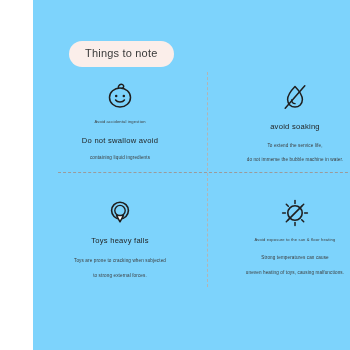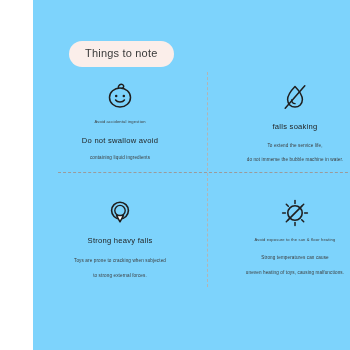--- a/index.html
+++ b/index.html
@@ -153,34 +153,34 @@
 
     <div class="cell tr">
       <span class="icon">
         <svg width="30" height="30" viewBox="0 0 30 30">
           <path d="M15 4.5 C15 4.5 22.4 12.2 22.4 17.6 C22.4 21.8 19.1 25.1 15 25.1
                    C10.9 25.1 7.6 21.8 7.6 17.6 C7.6 12.2 15 4.5 15 4.5 Z" fill="none" stroke="#1f1f1f" stroke-width="1.5" stroke-linejoin="round"></path>
           <path d="M11.6 17.8 C11.6 20.0 13.2 21.6 15.1 21.7" fill="none" stroke="#1f1f1f" stroke-width="1.3" stroke-linecap="round"></path>
           <line x1="5.2" y1="26.2" x2="24.8" y2="3.8" stroke="#1f1f1f" stroke-width="1.5" stroke-linecap="round"></line>
         </svg>
       </span>
-      <div class="cap-heading">falls soaking</div>
+      <div class="cap-heading">avoid soaking</div>
       <div class="cap-body l1">To extend the service life,</div>
       <div class="cap-body l2">do not immerse the bubble machine in water.</div>
     </div>
 
     <div class="cell bl">
       <span class="icon">
         <svg width="30" height="28" viewBox="0 0 30 28">
           <circle cx="15" cy="12.6" r="8.4" fill="none" stroke="#1f1f1f" stroke-width="1.6"></circle>
           <circle cx="15" cy="12.6" r="5.2" fill="none" stroke="#1f1f1f" stroke-width="1.4"></circle>
           <path d="M11.6 17.6 L15 23.8 L18.4 17.6 Z" fill="#ffffff" stroke="#1f1f1f" stroke-width="1.5" stroke-linejoin="round"></path>
         </svg>
       </span>
-      <div class="cap-heading">Strong heavy falls</div>
+      <div class="cap-heading">Toys heavy falls</div>
       <div class="cap-body l1">Toys are prone to cracking when subjected</div>
       <div class="cap-body l2">to strong external forces.</div>
     </div>
 
     <div class="cell br">
       <span class="icon">
         <svg width="30" height="30" viewBox="0 0 30 30">
           <circle cx="15" cy="15" r="7.2" fill="none" stroke="#1f1f1f" stroke-width="1.6"></circle>
           <g stroke="#1f1f1f" stroke-width="1.5" stroke-linecap="round">
             <line x1="15" y1="2.6" x2="15" y2="5.4"></line>

